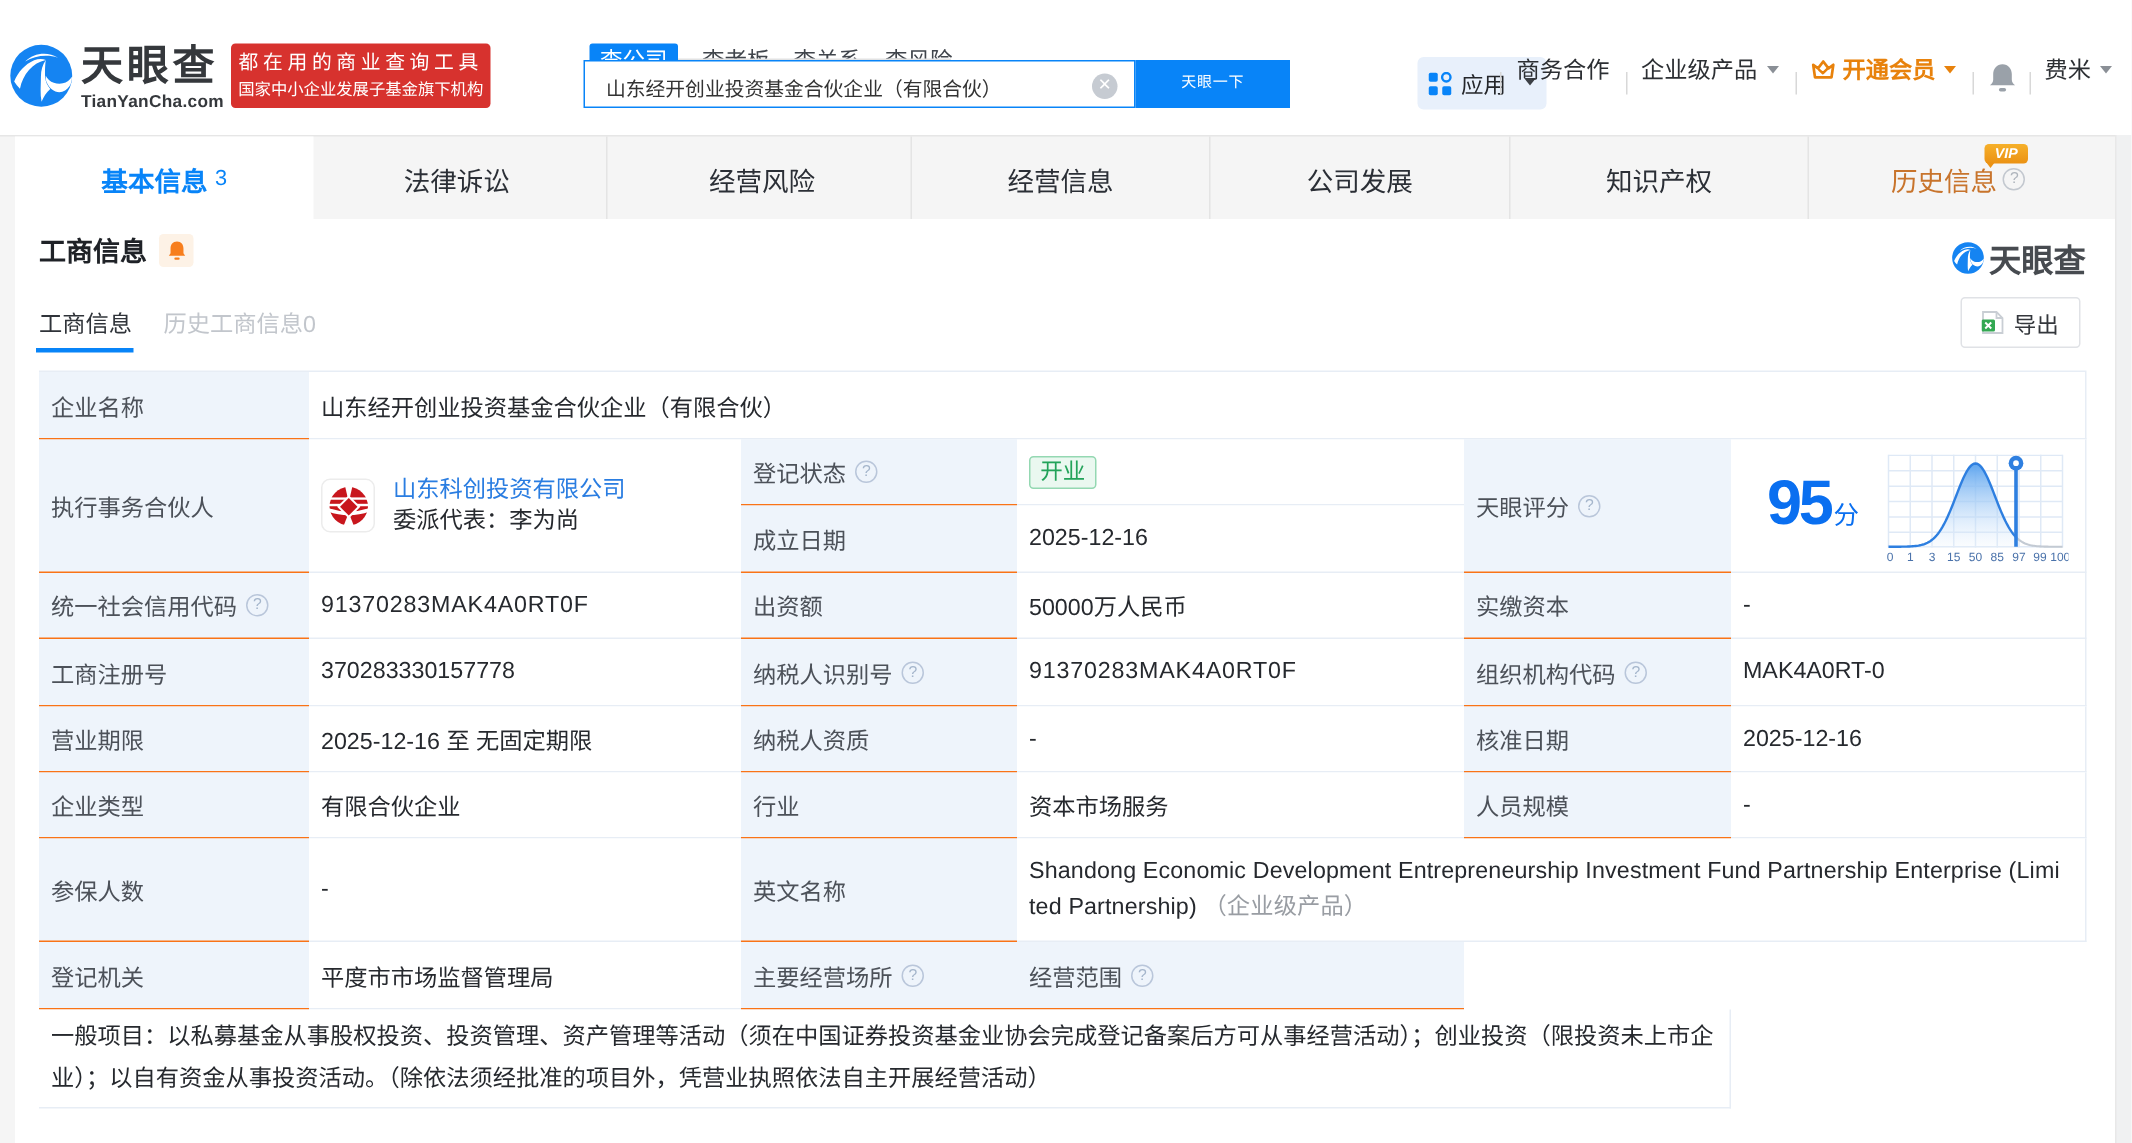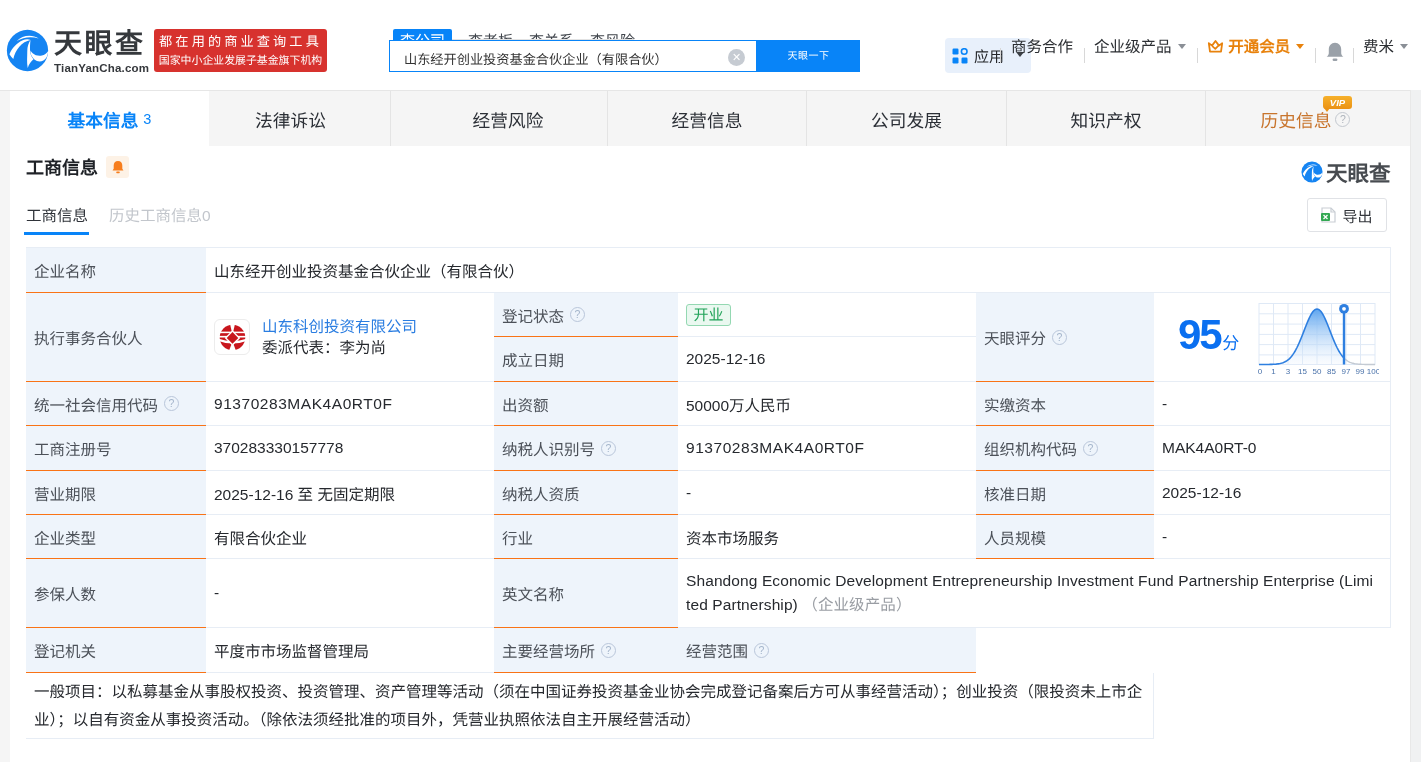--- a/index.html
+++ b/index.html
@@ -109,21 +109,21 @@
     <svg class="abs" style="left:1326px; top:42px;" width="18" height="20" viewBox="0 0 18 20">
         <path d="M9,0.8 C12.8,0.8 15.2,3.8 15.2,7.4 L15.2,11.2 C15.2,12.8 16.3,14 17.4,14.8 L0.6,14.8 C1.7,14 2.8,12.8 2.8,11.2 L2.8,7.4 C2.8,3.8 5.2,0.8 9,0.8 Z" fill="#9aa1a9"></path>
         <rect x="6.6" y="16.6" width="4.8" height="2.4" rx="1.2" fill="#9aa1a9"></rect>
       </svg>
     <div class="hsep" style="left:1353px;"></div>
     <div class="hitem" style="left:1363px;">费米<span class="caret"></span></div>
   </div>
 
   <div id="nav">
     <div class="ntab" id="ntab1" style="left:10px; width:199px;">基本信息<sup>3</sup></div>
-    <div class="ntab" style="left:191px; width:200px;">法律诉讼</div>
+    <div class="ntab" style="left:205px; width:200px;">法律诉讼</div>
     <div class="ntab" style="left:409px; width:199px;">经营风险</div>
     <div class="ntab" style="left:608px; width:199px;">经营信息</div>
     <div class="ntab" style="left:807px; width:200px;">公司发展</div>
     <div class="ntab" style="left:1007px; width:199px;">知识产权</div>
     <div class="ntab" style="left:1206px; width:199px; color:#c8742c; border-right:none;">历史信息<span class="qm" style="margin-left:4px; border-color:#c3c8cf; color:#aeb4bc;">?</span>
       <div class="abs" style="left:117px; top:5px; width:29px; height:13px; background:linear-gradient(180deg,#f6b02a,#eb9214); border-radius:3px; color:#fff; font-size:9.5px; font-weight:bold; font-style:italic; text-align:center; line-height:13px;">VIP<div class="abs" style="left:1px; top:12px; width:0; height:0; border-left:3px solid transparent; border-right:3px solid transparent; border-top:4px solid #eb9214;"></div></div>
     </div>
   </div>
 
   <div id="card">

